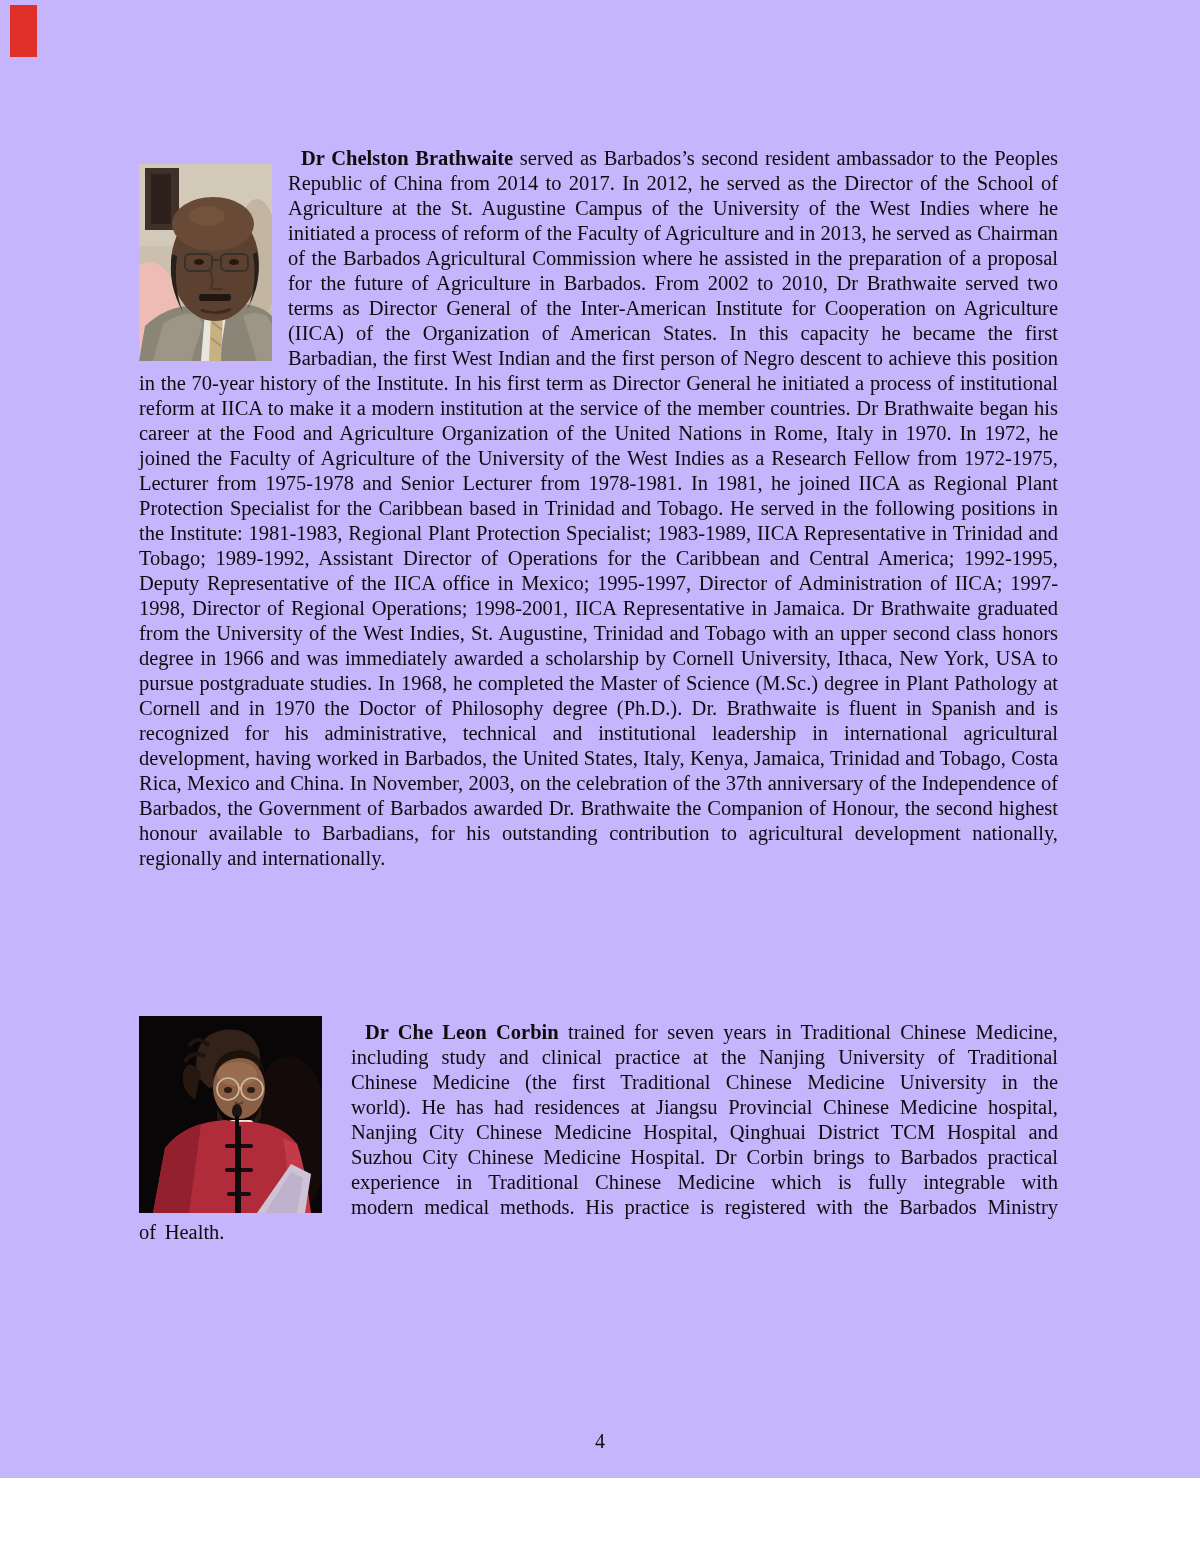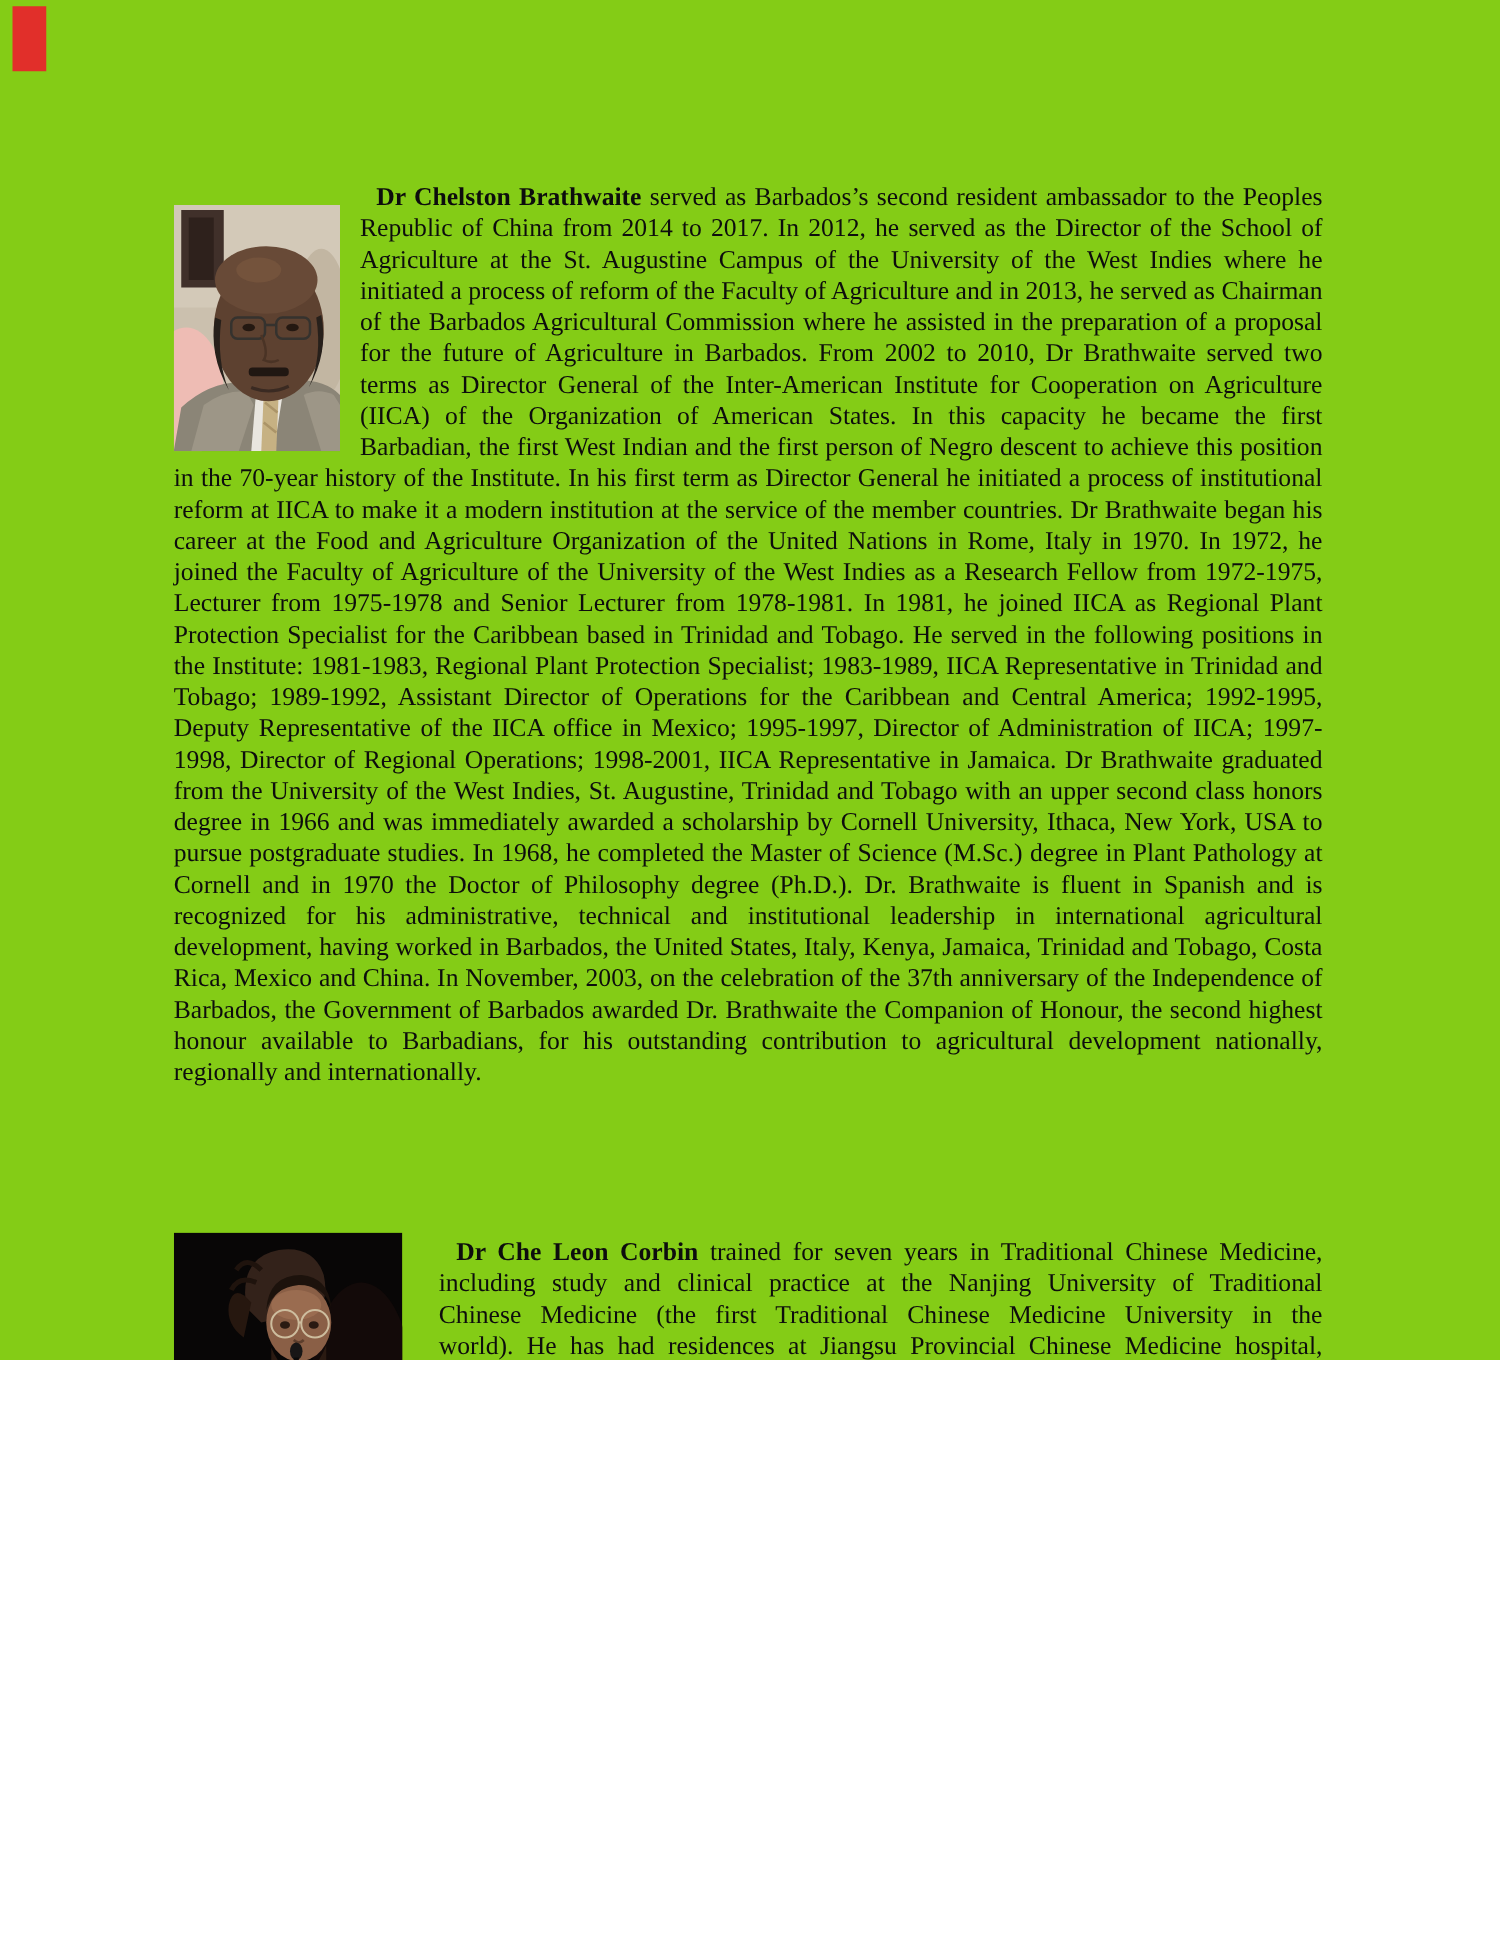--- a/index.html
+++ b/index.html
@@ -1,37 +1,37 @@
 <!DOCTYPE html>
 <html><head>
 <meta charset="utf-8">
 <style>
   html, body { margin: 0; padding: 0; background: #ffffff; }
   .page {
     position: relative;
     width: 1200px;
-    height: 1088px;
-    background: #84cc16;
+    height: 1478px;
+    background: #c4b5fd;
     overflow: hidden;
     font-family: "Liberation Serif", "DejaVu Serif", serif;
     color: #0d0d0d;
   }
   .bio {
     position: absolute;
     left: 139px;
     width: 919px;
     margin: 0;
     font-size: 20.5px;
     line-height: 25px;
     text-align: justify;
     text-indent: 13px;
     color: #0d0d0d;
   }
   .bio1 { top: 146px; }
-  .bio2 { top: 990px; word-spacing: 3.5px; text-indent: 14px; }
+  .bio2 { top: 1020px; word-spacing: 3.5px; text-indent: 14px; }
   .bio b { font-weight: bold; }
   .photo {
     display: block;
     float: left;
     overflow: hidden;
   }
   .photo svg { display: block; }
   .photo1 { width: 133px; height: 197px; margin: 18px 16px 6px 0; }
   .photo2 { width: 183px; height: 197px; margin: -4px 29px 5px 0; }
   .page-number {

